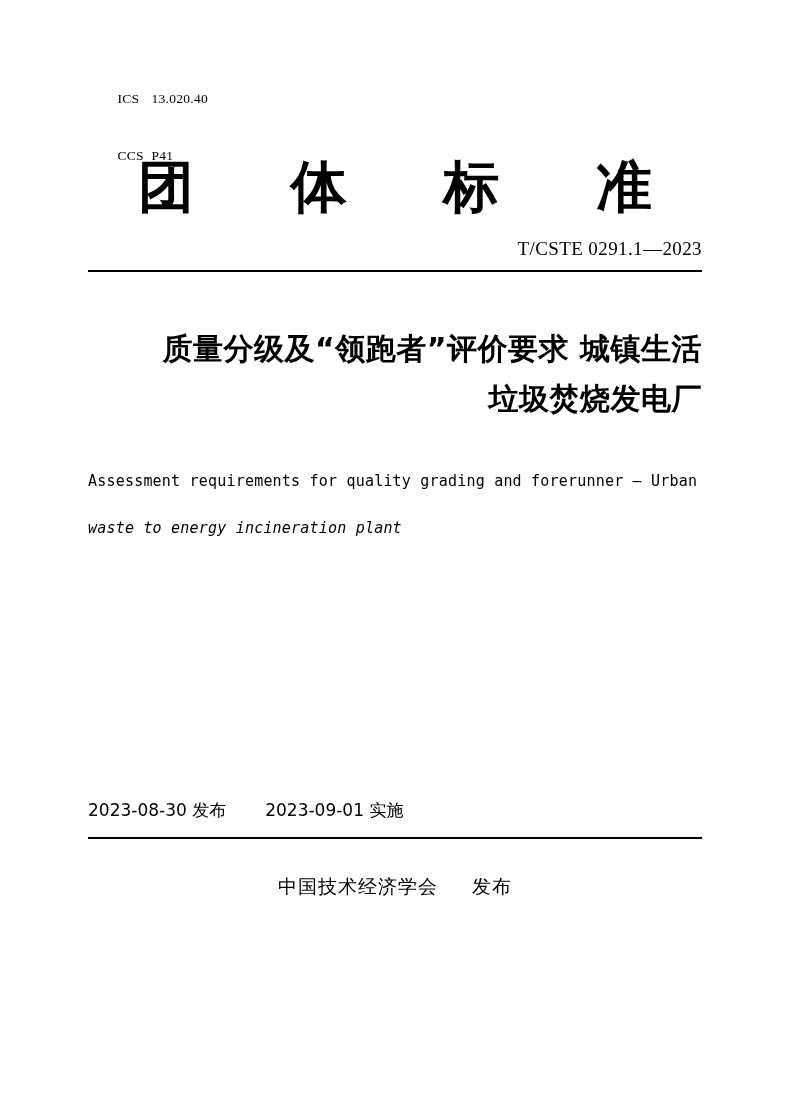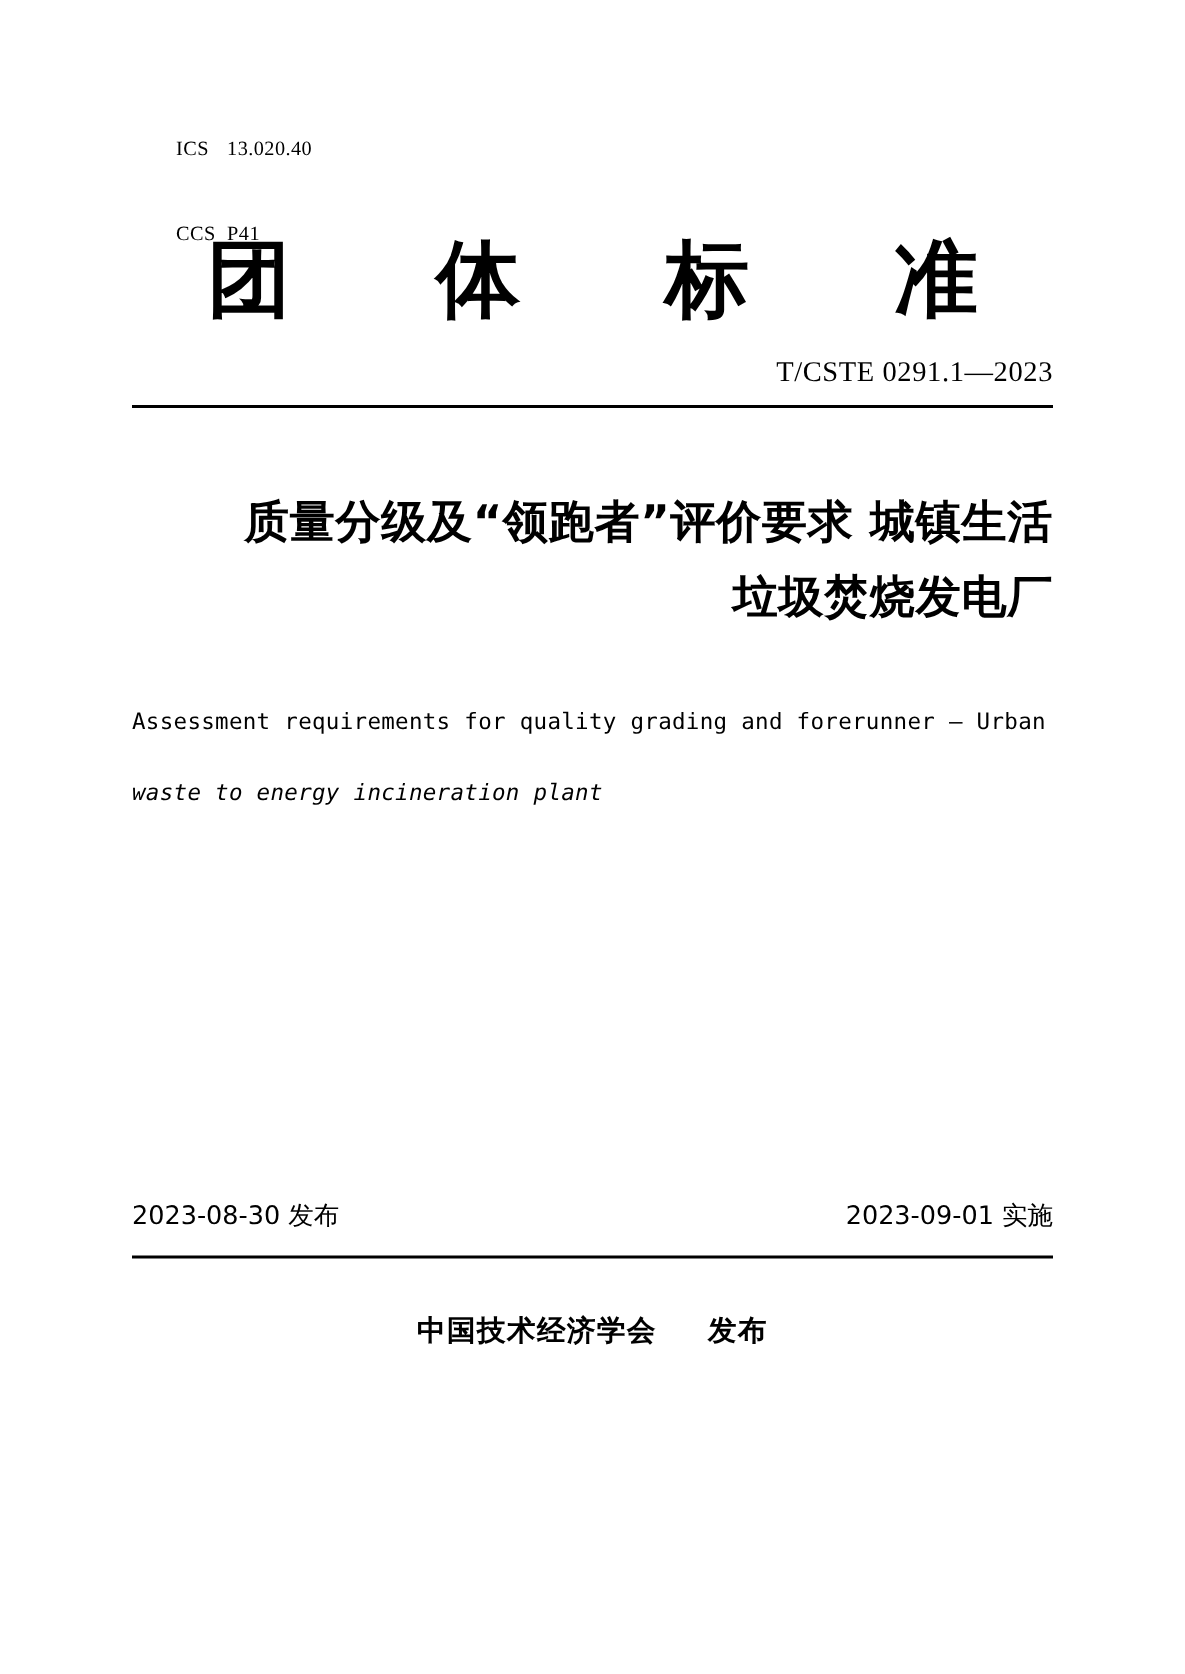--- a/index.html
+++ b/index.html
@@ -110,42 +110,42 @@
     display: block;
     font-style: italic;
   }
 
   .footer-dates {
     position: absolute;
     bottom: 150px;
     left: 0;
     right: 0;
     display: flex;
-    justify-content: space-between;
     font-family: "DejaVu Sans", "Liberation Sans", sans-serif;
     font-size: 17px;
     font-weight: normal;
+    gap: 39px;
   }
 
   .footer-rule {
     position: absolute;
     bottom: 133px;
     left: 0;
     right: 0;
     border-top: 2px solid #000;
   }
 
   .publisher {
     position: absolute;
     bottom: 72px;
     left: 0;
     right: 0;
     text-align: center;
     font-family: "DejaVu Sans", "Liberation Sans", sans-serif;
-    font-weight: bold;
+    font-weight: normal;
     font-size: 19px;
     letter-spacing: 1px;
   }
   .publisher .gap {
     display: inline-block;
     width: 34px;
   }
 </style>
 </head>
 <body>

